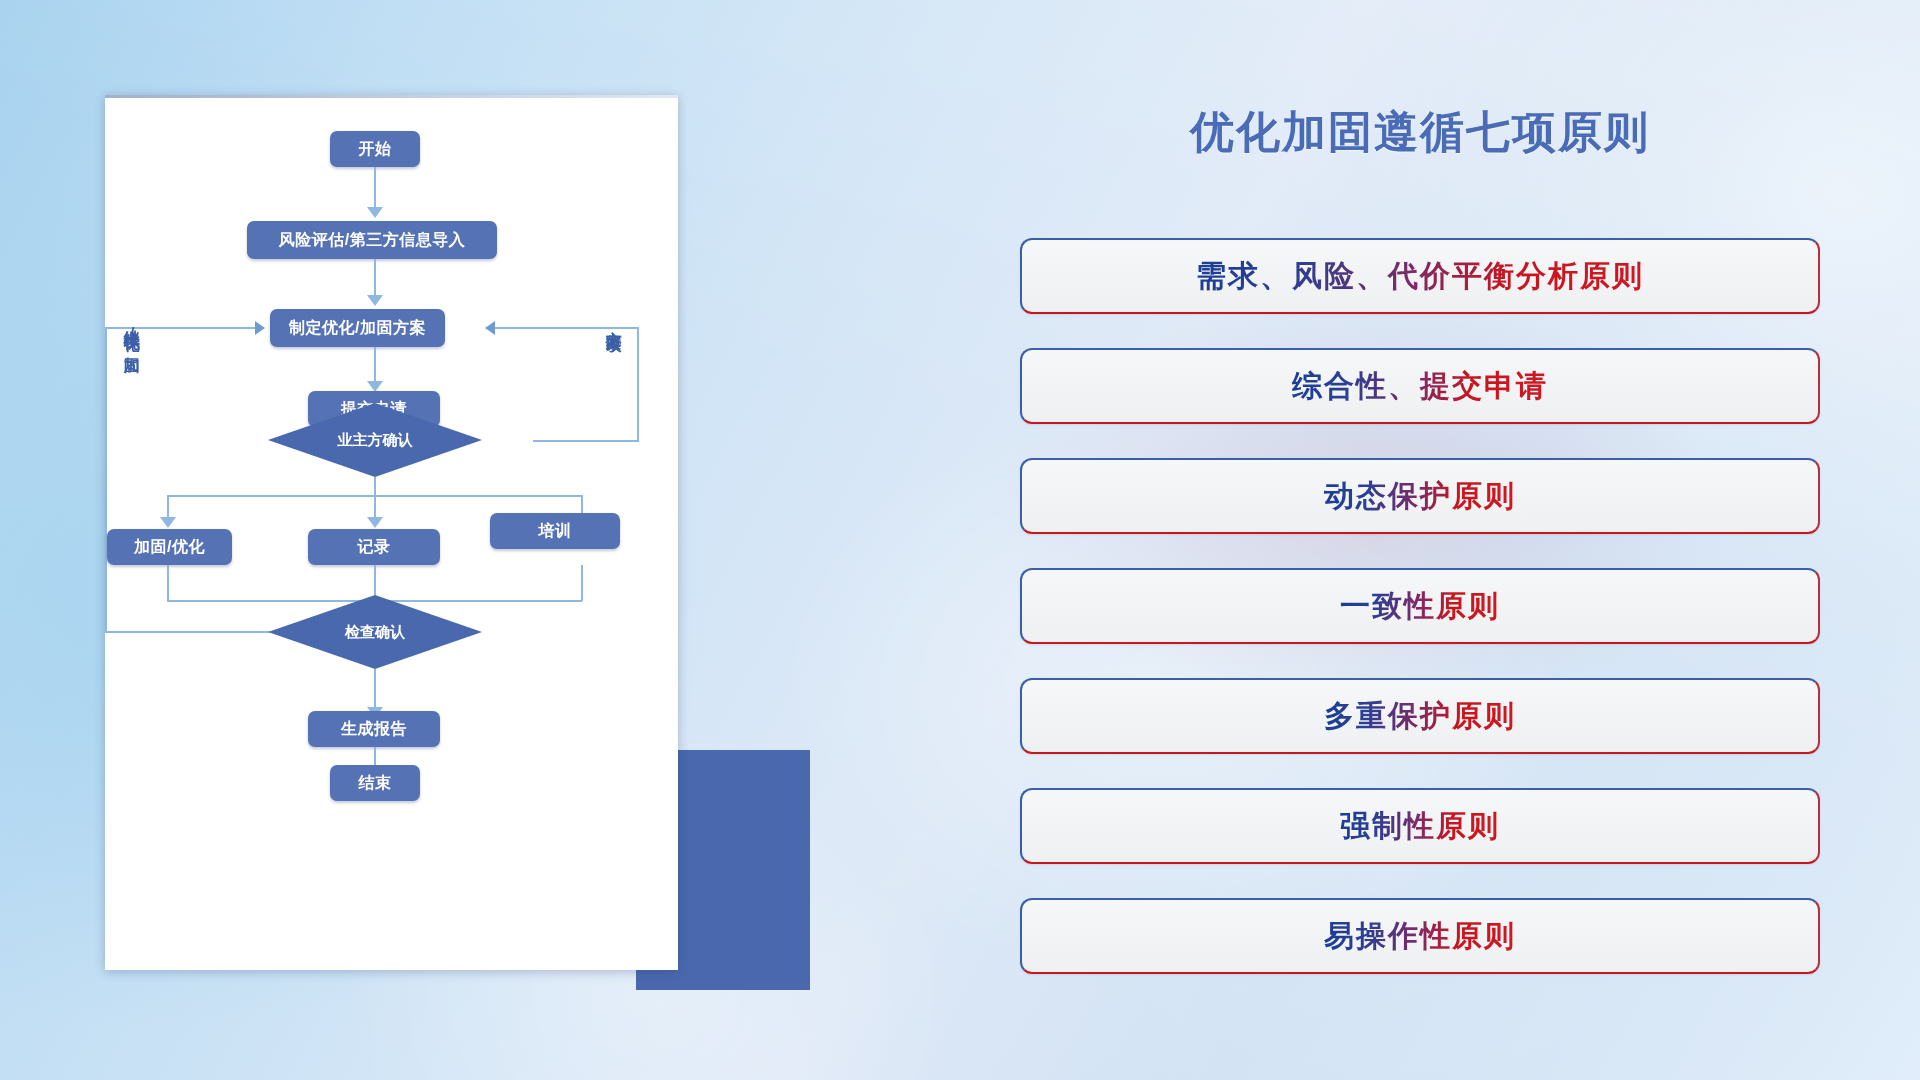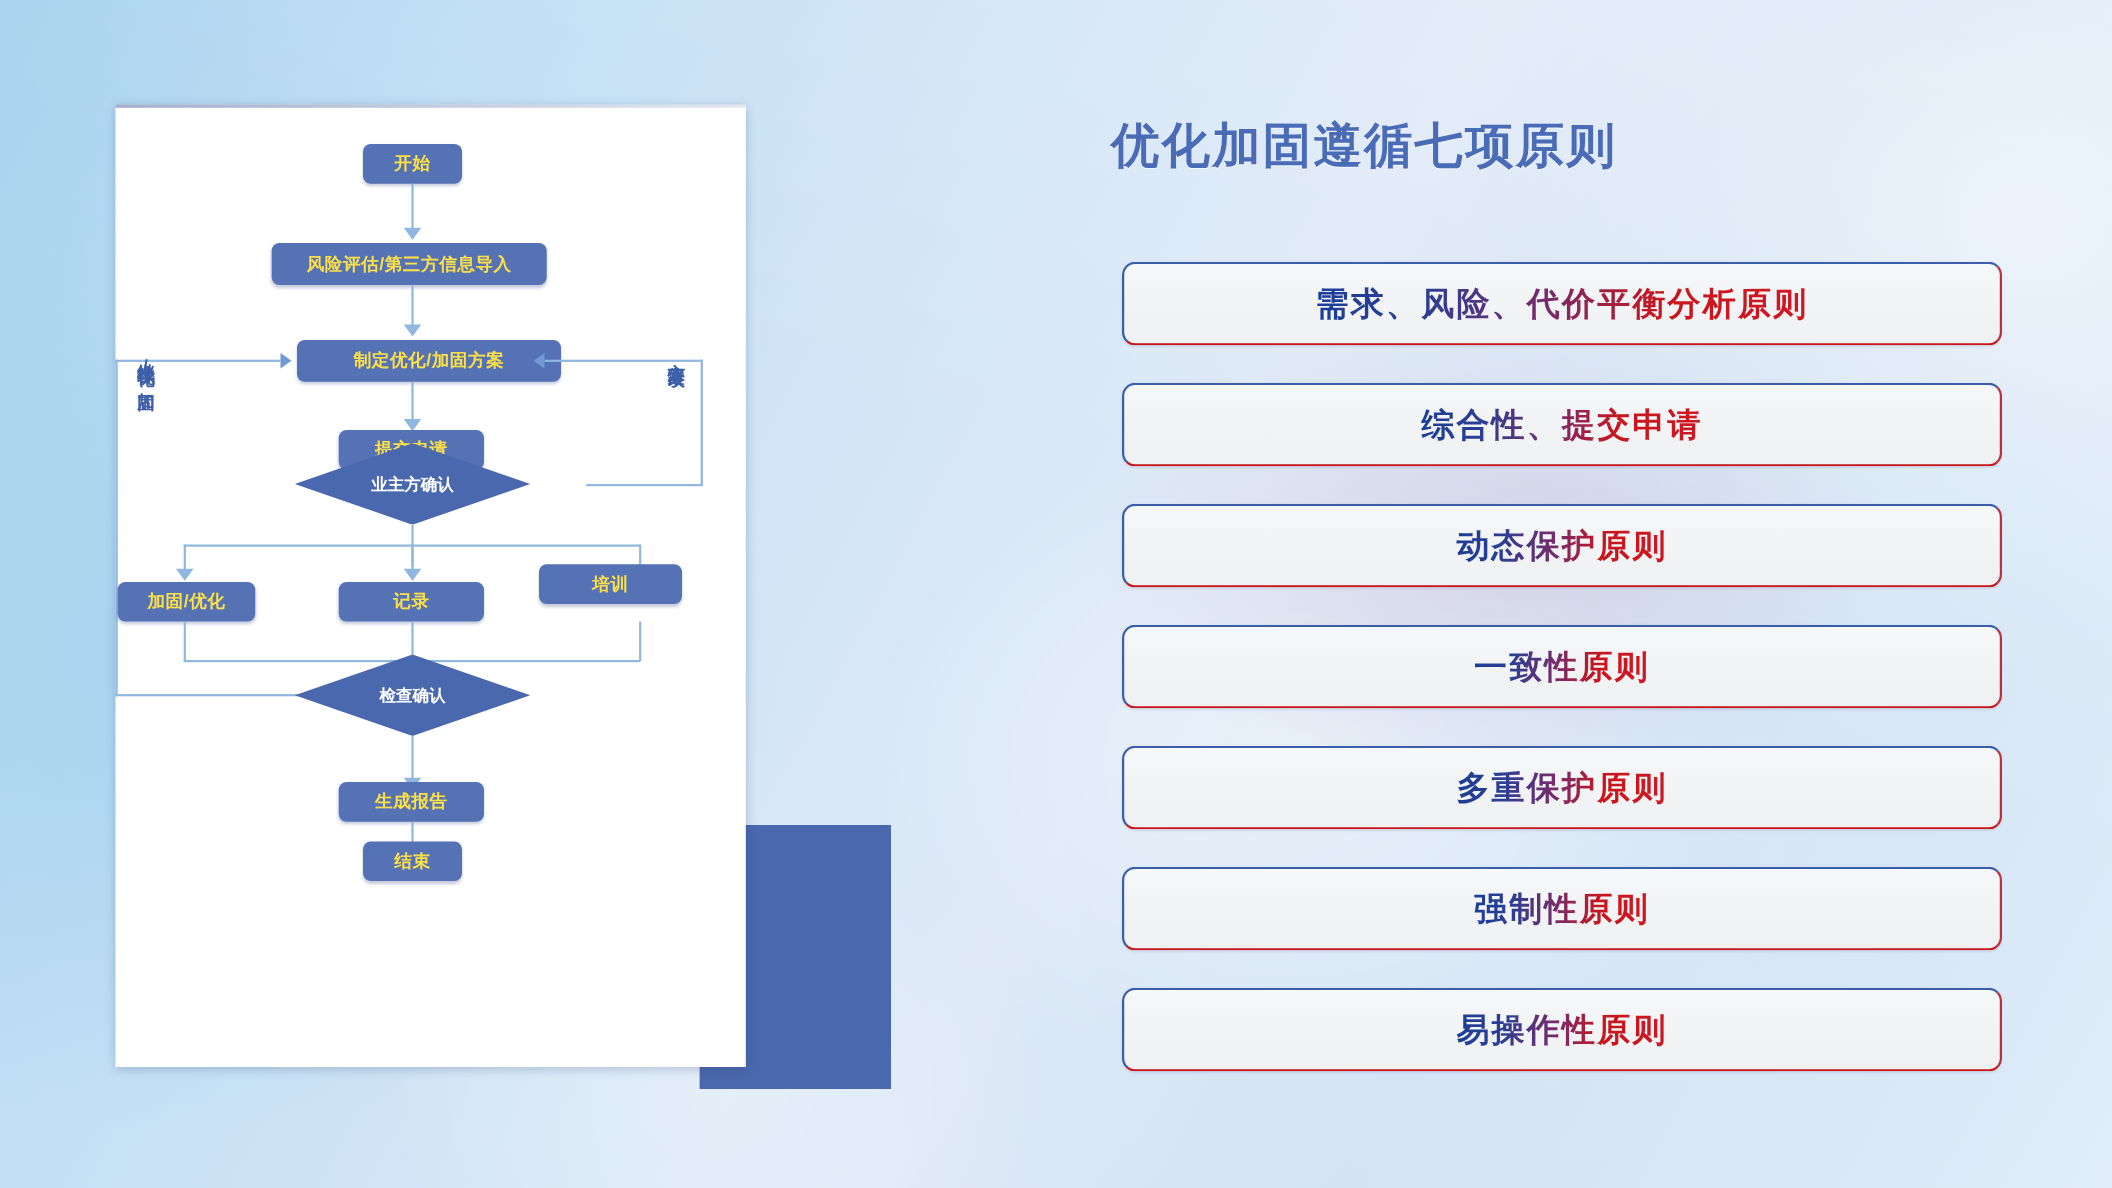--- a/index.html
+++ b/index.html
@@ -45,21 +45,21 @@
   }
   .sheet-topline{
     position:absolute;left:0;top:0;right:0;height:3px;
     background:linear-gradient(90deg,rgba(90,110,160,.55),rgba(140,160,200,.25));
   }
 
   
   .flow{position:absolute;left:105px;top:95px;width:573px;height:875px;}
   .node{
     position:absolute;box-sizing:border-box;
-    background:#5572b5;color:#fde047;border-radius:7px;
+    background:#5572b5;color:#ffffff;border-radius:7px;
     display:flex;align-items:center;justify-content:center;
     font-size:16px;font-weight:700;letter-spacing:.5px;
     box-shadow:0 2px 3px rgba(60,80,140,.30);
     white-space:nowrap;
   }
   .diamond{
     position:absolute;background:#4a68ad;color:#fff;
     display:flex;align-items:center;justify-content:center;
     font-size:15px;font-weight:700;
     clip-path:polygon(50% 0,100% 50%,50% 100%,0 50%);
@@ -85,21 +85,21 @@
   }
   .vlabel{
     position:absolute;color:#3c5fa8;font-size:16px;font-weight:700;
     writing-mode:vertical-rl;text-orientation:upright;
     letter-spacing:2px;line-height:1.05;
   }
 
   
   .panel{position:absolute;left:1010px;top:85px;width:820px;height:920px;}
   .panel-title{
-    position:absolute;left:0;top:18px;width:820px;text-align:left;
+    position:absolute;left:0;top:18px;width:820px;text-align:center;
     font-size:44px;font-weight:700;color:#4a6bb5;
     letter-spacing:2px;
     text-shadow:0 1px 0 rgba(255,255,255,.55);
   }
   .cards{position:absolute;left:10px;top:125px;width:800px;}
   .card{
     position:relative;height:76px;margin-bottom:34px;
     background:linear-gradient(180deg,#f6f7f8 0%,#f2f3f5 55%,#eef0f2 100%);
     border-radius:12px;
     border-top:2px solid #3a5fa8;
@@ -141,21 +141,21 @@
     </div>
     <div class="ln v" style="left:269px;top:72px;height:44px;"></div>
     <div class="arrow-d" style="left:262px;top:112px;"></div>
 
     <div class="node" style="left:142px;top:126px;width:250px;height:38px;">
       <span>风险评估/第三方信息导入</span>
     </div>
     <div class="ln v" style="left:269px;top:164px;height:42px;"></div>
     <div class="arrow-d" style="left:262px;top:200px;"></div>
 
-    <div class="node" style="left:165px;top:214px;width:240px;height:38px;">
+    <div class="node" style="left:165px;top:214px;width:175px;height:38px;">
       <span>制定优化/加固方案</span>
     </div>
 
     <div class="ln v" style="left:0px;top:232px;height:306px;"></div>
     <div class="ln h" style="left:0px;top:232px;width:150px;"></div>
     <div class="arrow-r" style="left:150px;top:226px;"></div>
     <div class="ln h" style="left:0px;top:536px;width:245px;"></div>
 
     <div class="vlabel" style="left:18px;top:222px;">
       <span>继续优化/加固</span>

